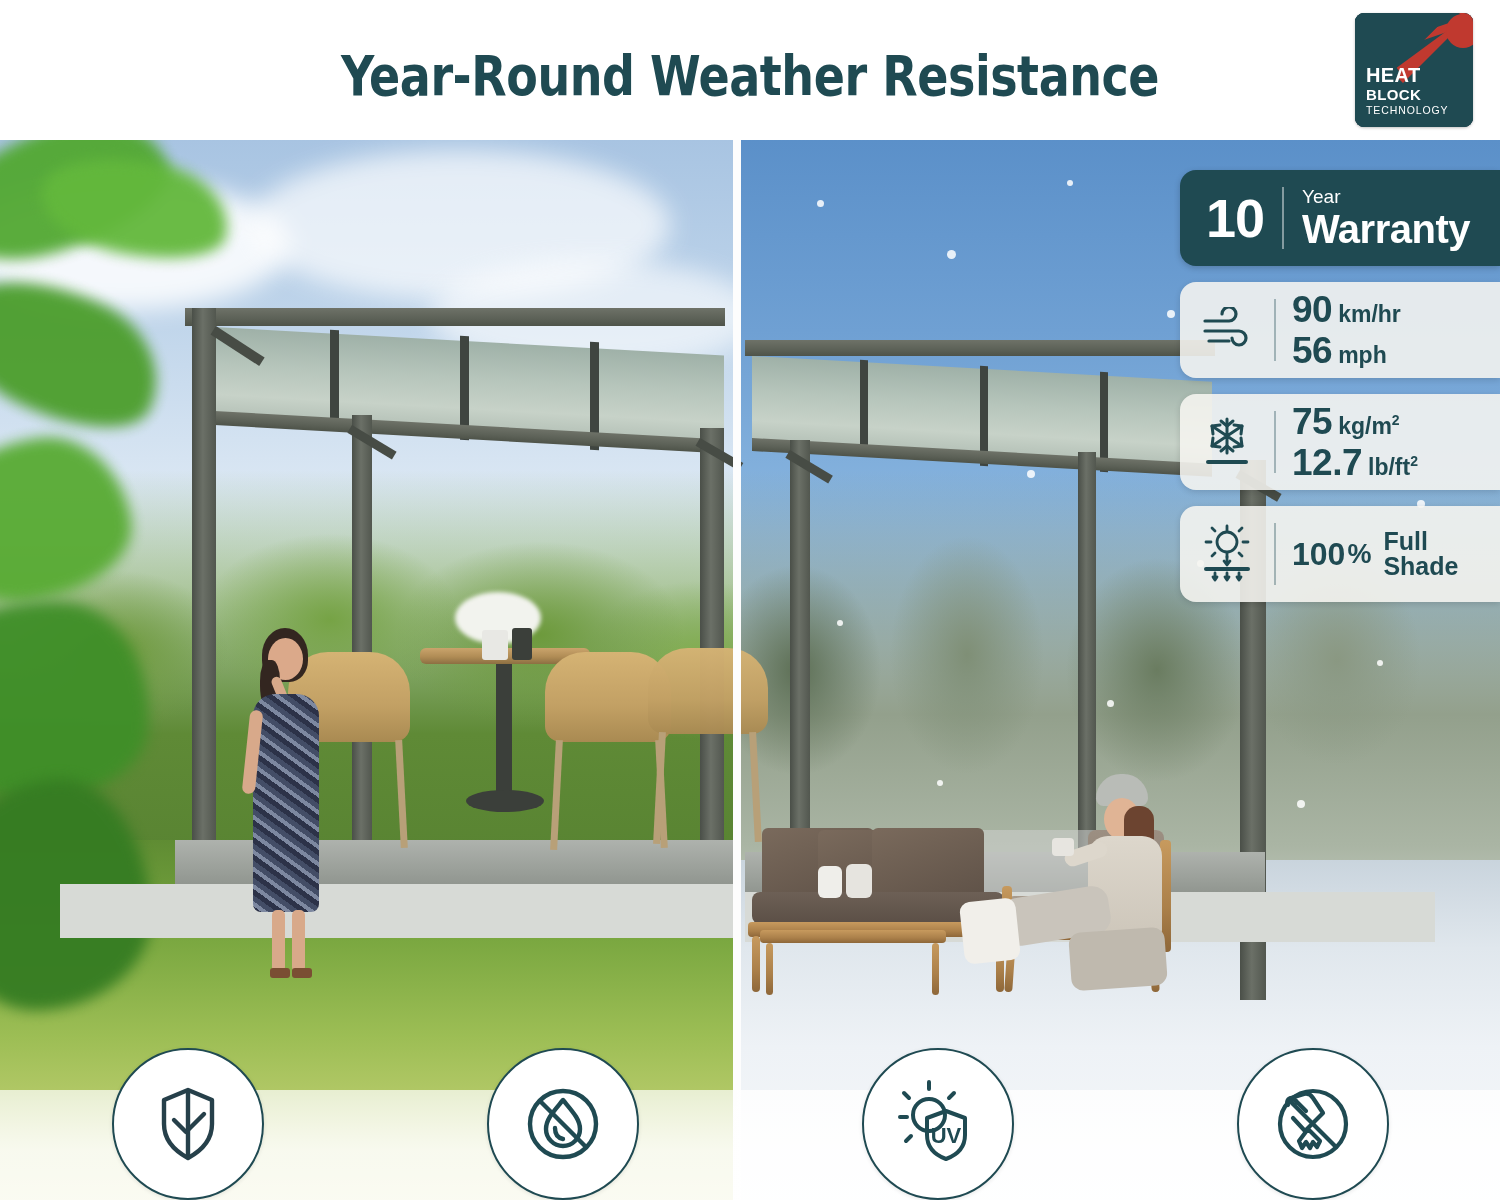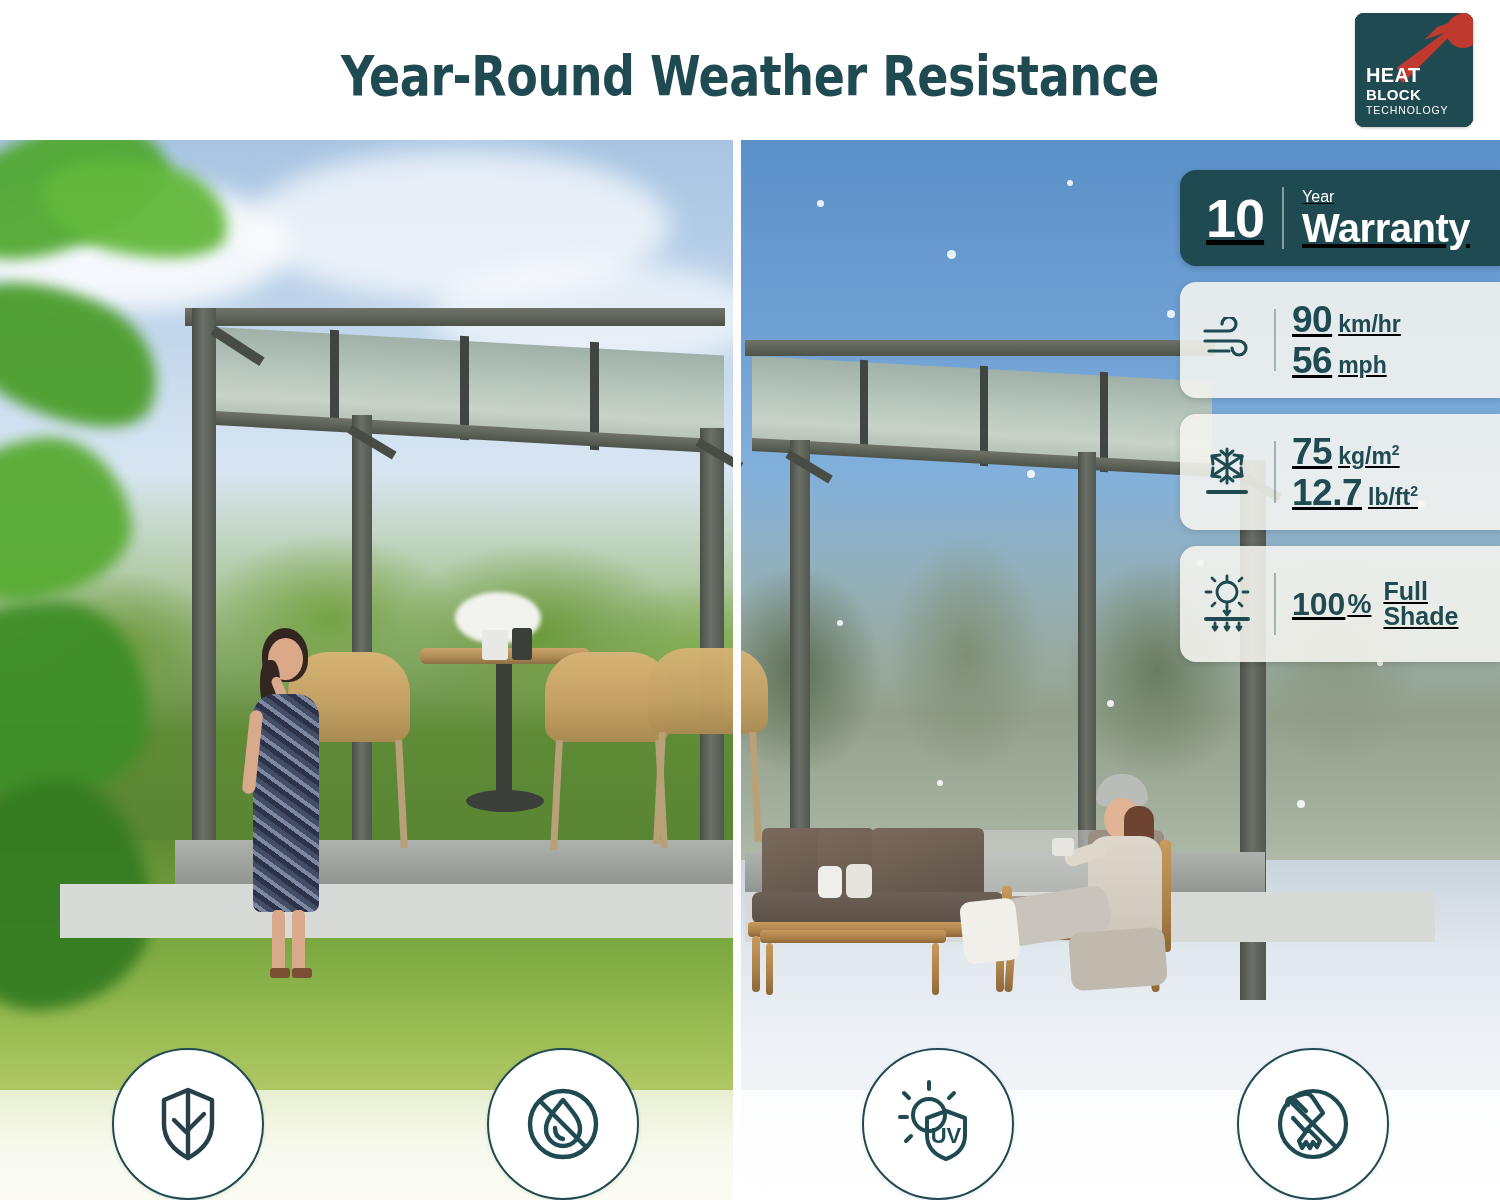--- a/index.html
+++ b/index.html
@@ -90,29 +90,29 @@
     border-radius:22px 22px 8px 8px;}
   .arm{position:absolute;background:#d8a98a;border-radius:8px;}
   .leg{position:absolute;background:#d8a98a;border-radius:5px;}
   .cushion{position:absolute;background:linear-gradient(180deg,#6d6056 0%,#5b4f46 100%);border-radius:8px;}
   .pillow{position:absolute;background:linear-gradient(160deg,#7a6a5c 0%,#5d5046 100%);border-radius:6px;}
   .wood{position:absolute;background:linear-gradient(180deg,#c79a5e 0%,#ab804a 60%,#8e6739 100%);border-radius:4px;}
   .rug{position:absolute;background:rgba(205,208,205,.55);border-radius:3px;}
 
   
   .badges{position:absolute;right:0;top:30px;width:320px;z-index:30;}
-  .badge{position:relative;display:flex;align-items:center;border-radius:16px 0 0 16px;margin-bottom:16px;text-decoration:underline;}
+  .badge{position:relative;display:flex;align-items:center;border-radius:16px 0 0 16px;margin-bottom:16px;}
   .badge-warranty{background:#1f4a52;height:96px;padding-left:26px;box-shadow:0 2px 6px rgba(0,0,0,.2);}
-  .badge-glass{background:rgba(246,245,240,.88);height:116px;padding-left:16px;
+  .badge-glass{background:rgba(246,245,240,.88);height:96px;padding-left:16px;
     box-shadow:0 2px 6px rgba(0,0,0,.14);}
   .b-num{font-weight:700;font-size:54px;color:#fff;line-height:1;letter-spacing:-1px;}
   .b-sep{width:2px;height:62px;background:rgba(255,255,255,.45);margin:0 18px;}
   .b-sep-dark{width:2px;height:62px;background:rgba(31,74,82,.35);margin:0 16px;}
   .b-stack{display:flex;flex-direction:column;justify-content:center;line-height:1;}
-  .b-small{font-weight:400;font-size:16px;color:#fff;margin-bottom:3px;}
+  .b-small{font-weight:400;font-size:19px;color:#fff;margin-bottom:3px;}
   .b-big{font-weight:700;font-size:40px;color:#fff;letter-spacing:-.5px;}
   .b-icon{width:62px;display:flex;align-items:center;justify-content:center;}
   .b-row{display:flex;align-items:baseline;color:#1f4a52;white-space:nowrap;}
   .b-v{font-weight:700;font-size:37px;letter-spacing:-.5px;}
   .b-u{font-weight:700;font-size:23px;margin-left:6px;}
   .b-u sup{font-size:14px;vertical-align:super;}
   .b-pct{display:flex;align-items:center;color:#1f4a52;}
   .b-pct .v{font-weight:700;font-size:32px;}
   .b-pct .p{font-weight:700;font-size:27px;margin-left:2px;}
   .b-pct .lbl{font-weight:700;font-size:25px;line-height:1.02;margin-left:12px;}

